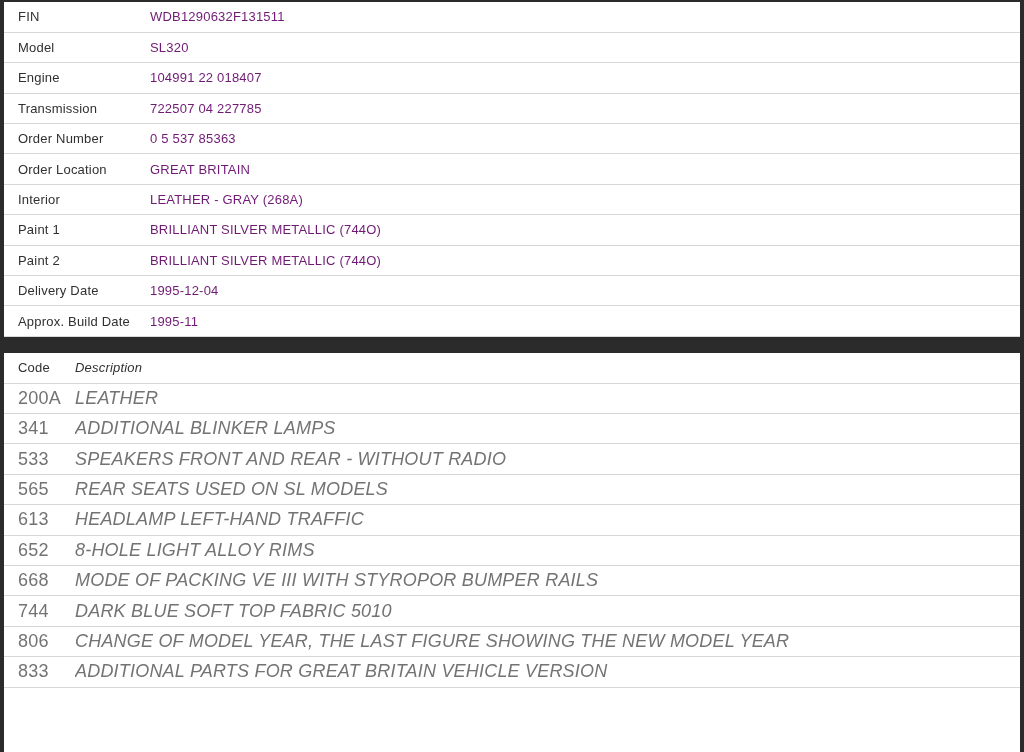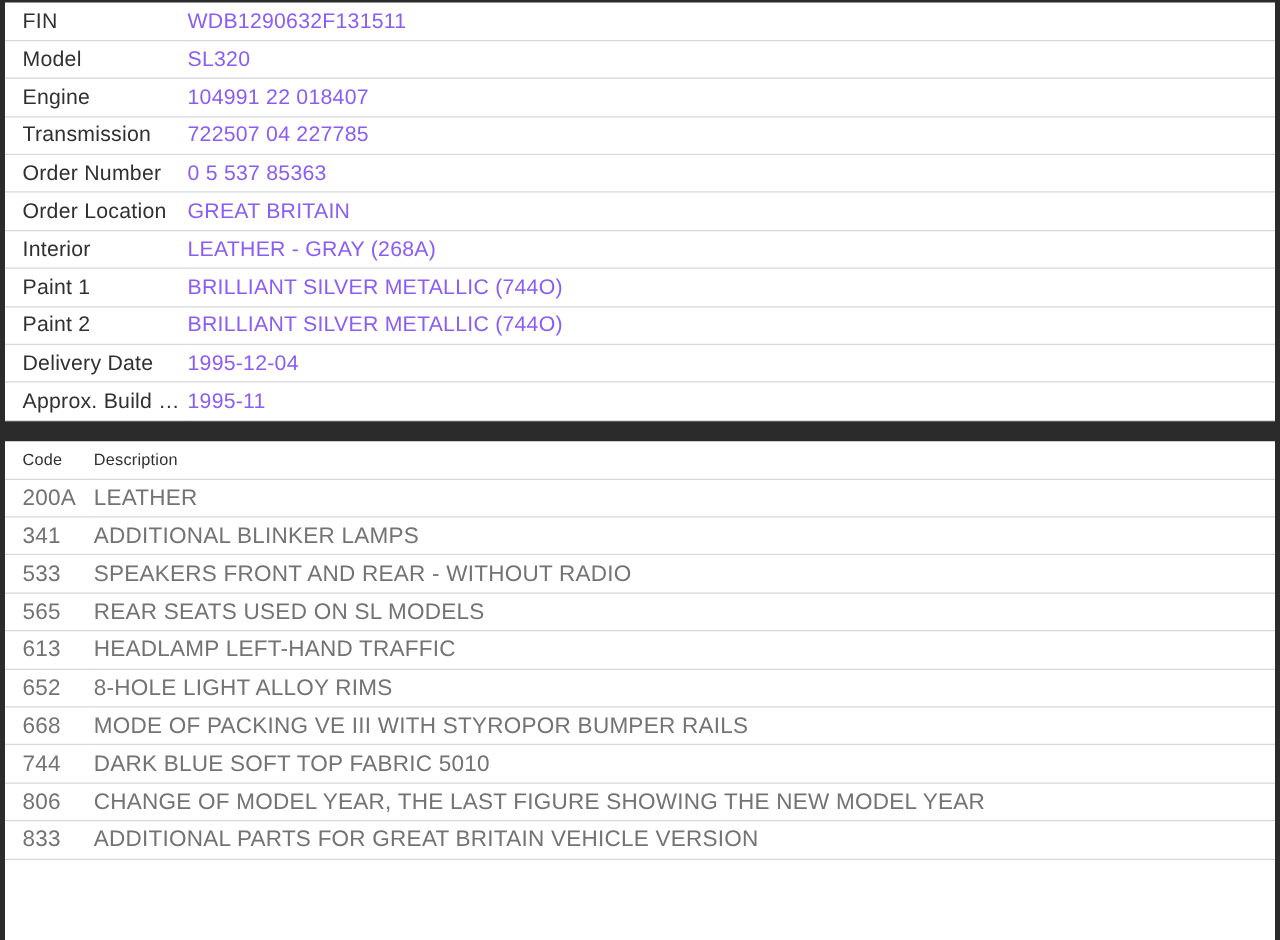--- a/index.html
+++ b/index.html
@@ -28,34 +28,34 @@
   .spec-table {
     width: 100%;
     border-collapse: collapse;
     table-layout: fixed;
   }
   .spec-table tr {
     height: 30.4px;
   }
   .spec-table td {
     border-bottom: 1px solid #d8d8d8;
-    font-size: 17px;
+    font-size: 13px;
     padding: 0 0 0 14px;
     vertical-align: middle;
     white-space: nowrap;
     overflow: hidden;
     text-overflow: ellipsis;
   }
   .spec-table td.label {
     width: 132px;
     color: #303030;
     letter-spacing: 0.2px;
   }
   .spec-table td.value {
-    color: #8b5cf6;
+    color: #701a75;
     padding-left: 0;
     letter-spacing: 0.2px;
   }
   .divider-bar {
     height: 16px;
     background: #2b2b2b;
     width: 1024px;
     margin-left: -4px;
   }
   .codes-table {
@@ -84,20 +84,21 @@
     white-space: nowrap;
     overflow: hidden;
     text-overflow: ellipsis;
   }
   .col-code {
     width: 56px;
     padding-left: 14px;
   }
   .col-desc {
     padding-left: 0;
+    font-style: italic;
   }
   .codes-table th.col-code { padding-left: 14px; }
 </style>
 </head>
 <body>
 
 <div class="page">
 
   <table class="spec-table">
     <tbody>

